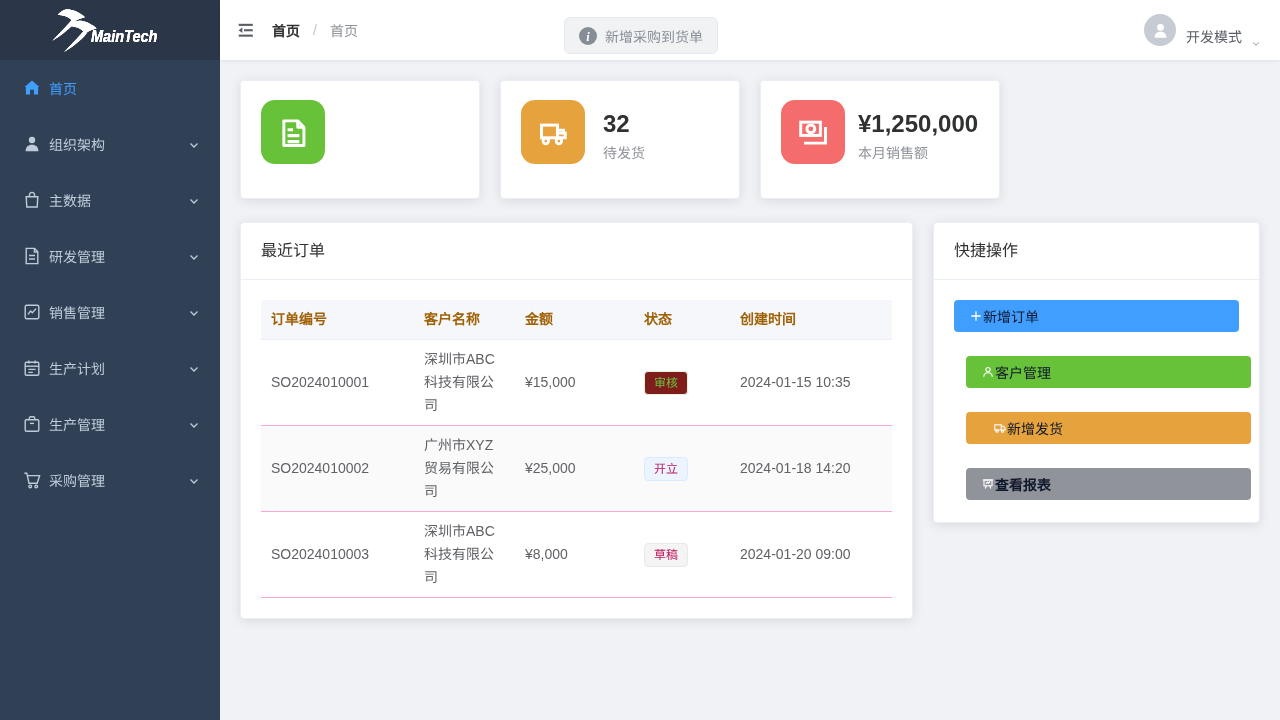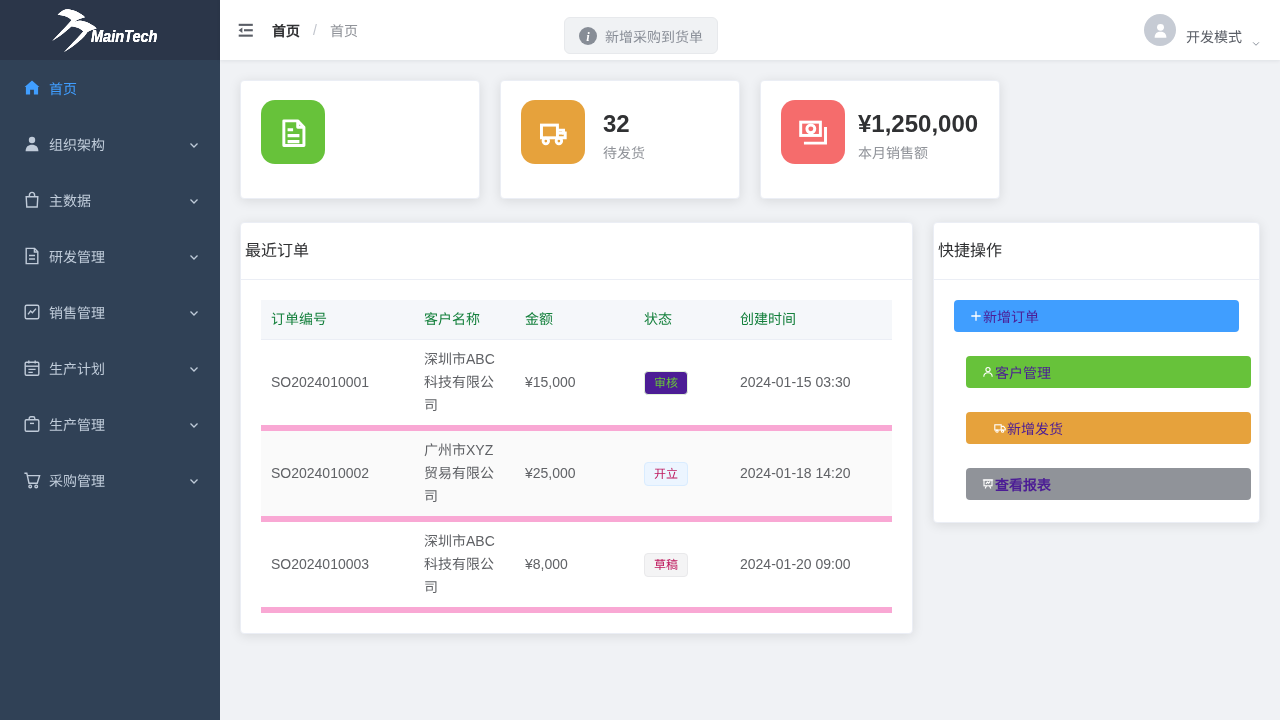--- a/index.html
+++ b/index.html
@@ -38,37 +38,37 @@
 .stat-card { width:240px; height:119px; background:#fff; border:1px solid #ebeef5; border-radius:4px; box-shadow:0 2px 12px 0 rgba(0,0,0,.1); padding:19px 20px; display:flex; }
 .stat-icon { width:64px; height:64px; border-radius:14px; flex:none; }
 .stat-icon svg { width:64px; height:64px; display:block; }
 .ic-blue { background:#409eff; } .ic-green { background:#67c23a; }
 .ic-orange { background:#e6a23c; } .ic-red { background:#f56c6c; }
 .stat-info { margin-left:18px; padding-top:7px; }
 .stat-num { font-size:24px; font-weight:bold; color:#303133; line-height:34px; letter-spacing:0; }
 .stat-label { font-size:14px; color:#909399; line-height:20px; margin-top:2px; }
 .row2 { display:flex; margin-top:23px; }
 .card { background:#fff; border:1px solid #ebeef5; border-radius:4px; box-shadow:0 2px 12px 0 rgba(0,0,0,.1); }
-.card-hd { padding:18px 4px; border-bottom:1px solid #ebeef5; font-size:16px; color:#303133; line-height:20px; }
+.card-hd { padding:18px 20px; border-bottom:1px solid #ebeef5; font-size:16px; color:#303133; line-height:20px; }
 .card-bd { padding:20px; }
 .left-card { width:673px; }
 .right-card { width:327px; margin-left:20px; align-self:flex-start; }
 
 table { border-collapse:collapse; width:631px; table-layout:fixed; font-size:14px; }
-th { background:#f5f7fa; color:#15803d; font-weight:normal; text-align:left; padding:8px 10px; line-height:23px; border-bottom:1px solid #ebeef5; }
-td { color:#606266; padding:8px 10px; line-height:23px; border-bottom:6px solid #f9a8d4; vertical-align:middle; }
+th { background:#f5f7fa; color:#a16207; font-weight:bold; text-align:left; padding:8px 10px; line-height:23px; border-bottom:1px solid #ebeef5; }
+td { color:#606266; padding:8px 10px; line-height:23px; border-bottom:1px solid #f9a8d4; vertical-align:middle; }
 tr.striped td { background:#fafafa; }
 .c1{width:153px;} .c2{width:101px;} .c3{width:119px;} .c4{width:96px;} .c5{width:162px;}
 .tag { display:inline-block; height:24px; line-height:22px; padding:0 9px; font-size:12px; border-radius:4px; border:1px solid; }
-.tag-green { color:#67c23a; background:#4c1d95; border-color:#e1f3d8; }
+.tag-green { color:#67c23a; background:#7f1d1d; border-color:#e1f3d8; }
 .tag-blue { color:#be185d; background:#ecf5ff; border-color:#d9ecff; }
 .tag-gray { color:#be185d; background:#f4f4f5; border-color:#e9e9eb; }
 
 .qa-bd { padding:20px 20px 22px; }
-.qa-btn { display:flex; align-items:center; justify-content:flex-start; padding-left:16px; width:100%; height:32px; border:none; border-radius:4px; color:#4c1d95; font-size:14px; font-family:inherit; cursor:pointer; }
+.qa-btn { display:flex; align-items:center; justify-content:flex-start; padding-left:16px; width:100%; height:32px; border:none; border-radius:4px; color:#0f172a; font-size:14px; font-family:inherit; cursor:pointer; }
 .qa-btn + .qa-btn { margin-top:24px; margin-left:12px;text-align:center; }
 .qa-btn .qi { width:12px; height:12px; margin-right:1px; display:inline-flex; }
 .qa-blue { background:#409eff; } .qa-green { background:#67c23a; }
 .qa-orange { background:#e6a23c;padding-left:28px; } .qa-gray { background:#909399;font-weight:bold; }
 </style>
 </head>
 <body>
 <div class="app">
   <aside class="sidebar">
     <div class="logo">
@@ -277,21 +277,21 @@
                     <th class="c2">客户名称</th>
                     <th class="c3">金额</th>
                     <th class="c4">状态</th>
                     <th class="c5">创建时间</th>
               </tr>
               <tr>
                 <td>SO2024010001</td>
                     <td>深圳市ABC科技有限公司</td>
                     <td>¥15,000</td>
                     <td><span class="tag tag-green">审核</span></td>
-                    <td>2024-01-15 03:30</td>
+                    <td>2024-01-15 10:35</td>
               </tr>
               <tr class="striped">
                 <td>SO2024010002</td>
                     <td>广州市XYZ贸易有限公司</td>
                     <td>¥25,000</td>
                     <td><span class="tag tag-blue">开立</span></td>
                     <td>2024-01-18 14:20</td>
               </tr>
               <tr>
                 <td>SO2024010003</td>

